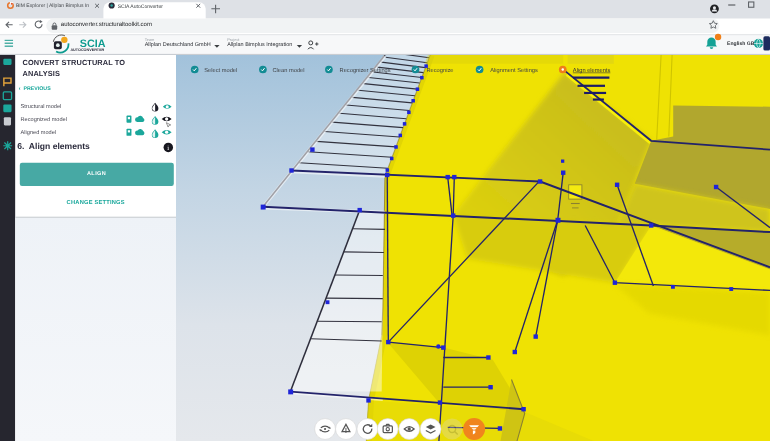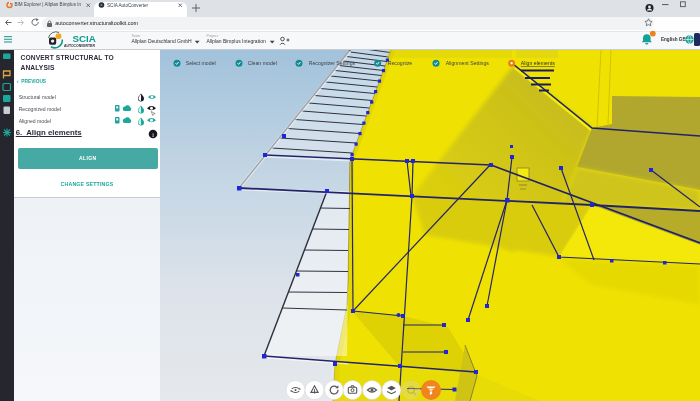--- a/index.html
+++ b/index.html
@@ -153,21 +153,21 @@
   </g>
   <g transform="translate(24,25)">
     <path d="M3 0.5 C4.8 2.7 6 4 6 5.4 a3 3 0 0 1 -6 0 C0 4 1.2 2.7 3 0.5z" fill="#1ba79b"></path>
     <path d="M3 1.3 V8 a2.7 2.7 0 0 1 -2.5 -2.6 C.5 4.2 1.7 2.8 3 1.3z" fill="#fff" opacity=".85"></path>
   </g>
   <g transform="translate(33,25)">
     <path d="M0 3.2 Q4.5 -1 9 3.2 Q4.5 7.4 0 3.2z" fill="#1ba79b"></path>
       <circle cx="4.5" cy="3.2" r="1.5" fill="#fff"></circle>
   </g>
 </svg>
-<span class="abs" style="left:15.7px;top:128px;font-size:7.8px;font-weight:bold;color:#2b2b3c;text-decoration:underline;">6.&nbsp; Align elements</span>
+<span class="abs" style="left:15.7px;top:128px;font-size:7.8px;font-weight:bold;color:#2b2b3c;">6.&nbsp; Align elements</span>
 <svg class="abs" style="left:148px;top:129px" width="10" height="10">
   <circle cx="5" cy="5" r="4.3" fill="#17171f"></circle>
   <text x="5" y="7.5" font-size="6" fill="#fff" text-anchor="middle" font-family="Liberation Serif">i</text>
 </svg>
 <div class="abs" style="left:17.8px;top:147.8px;width:140px;height:21px;background:#47a9a4;border-radius:2px;text-align:center;line-height:21px;font-size:5px;font-weight:bold;color:#fff;letter-spacing:.4px;">ALIGN</div>
 <div class="abs" style="left:14px;top:181px;width:146px;text-align:center;font-size:5.2px;font-weight:bold;color:#18a79b;letter-spacing:.2px;">CHANGE SETTINGS</div>
 
 <svg class="abs" style="left:160px;top:50px" width="540" height="351" viewBox="0 0 540 351">
   <defs>
     <filter id="soft" x="-10%" y="-10%" width="120%" height="120%">

